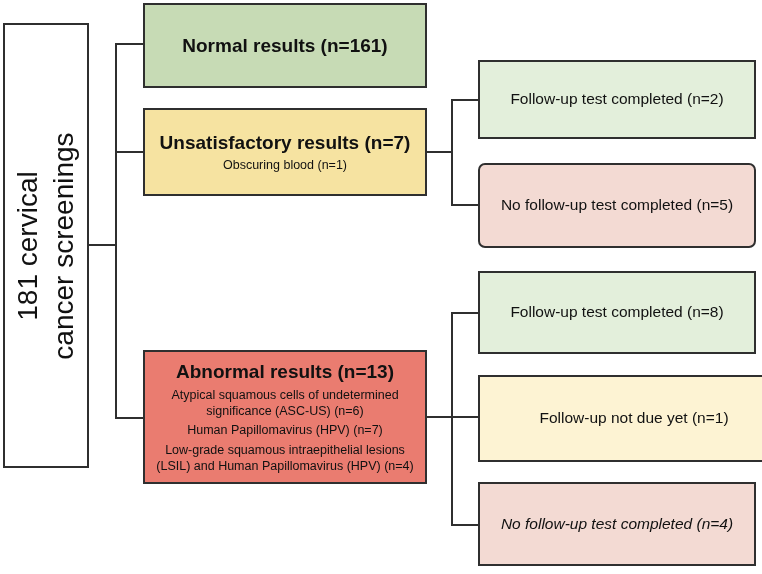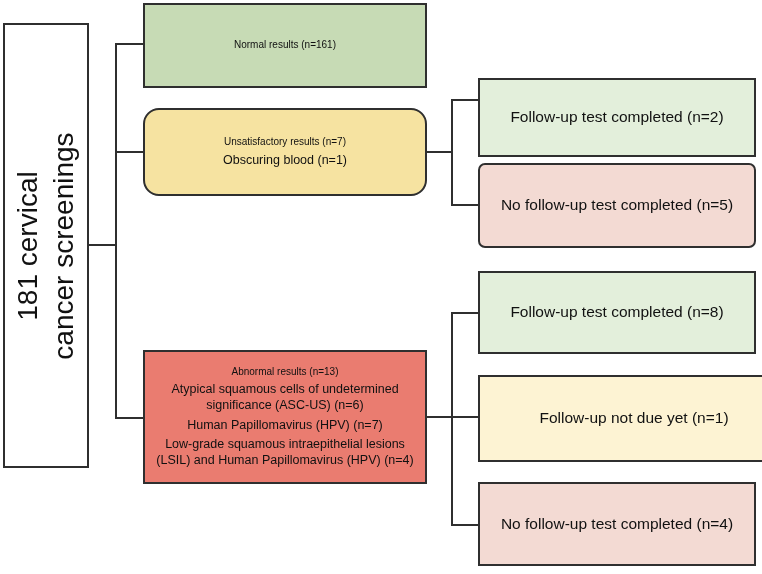--- a/index.html
+++ b/index.html
@@ -16,42 +16,42 @@
   body{
     width:762px;height:574px;position:relative;background:#ffffff;
     font-family:"Liberation Sans", sans-serif;color:var(--ink);
     overflow:hidden;
   }
   .box{
     position:absolute;box-sizing:border-box;border:2px solid var(--line);
     display:flex;flex-direction:column;align-items:center;justify-content:center;
     text-align:center;padding:4px 10px;
   }
-  .box .title{font-weight:normal;font-size:10px;line-height:1.25;}
+  .box .title{font-weight:bold;font-size:19px;line-height:1.25;}
   .box .sub{font-size:12.5px;line-height:1.3;margin-top:3px;}
   .leaf{font-size:15.5px;line-height:1.3;}
   .root-box{
     left:3px;top:23px;width:86px;height:445px;background:#ffffff;
     border-width:2.5px;padding:0;
   }
   .root-rotor{
     position:absolute;width:445px;height:86px;
     left:50%;top:50%;
     transform:translate(-50%,-50%) rotate(-90deg);
     display:flex;flex-direction:column;align-items:center;justify-content:center;
     font-size:28px;line-height:1.28;white-space:nowrap;
   }
   .normal-box{left:143px;top:3px;width:284px;height:85px;background:var(--green-mid);}
-  .unsat-box{left:143px;top:108px;width:284px;height:88px;background:var(--gold-mid);border-radius:16px;}
+  .unsat-box{left:143px;top:108px;width:284px;height:88px;background:var(--gold-mid);}
   .abn-box{left:143px;top:350px;width:284px;height:134px;background:var(--red-mid);align-items:center;}
-  .fu2-box{left:478px;top:60px;width:278px;height:79px;background:var(--green-light);margin-top:18px;}
+  .fu2-box{left:478px;top:60px;width:278px;height:79px;background:var(--green-light);}
   .nofu5-box{left:478px;top:163px;width:278px;height:85px;background:var(--red-light);border-radius:7px;}
   .fu8-box{left:478px;top:271px;width:278px;height:83px;background:var(--green-light);}
   .notdue-box{left:478px;top:375px;width:312px;height:87px;background:var(--gold-light);}
-  .nofu4-box{left:478px;top:482px;width:278px;height:84px;background:var(--red-light);}
+  .nofu4-box{left:478px;top:482px;width:278px;height:84px;background:var(--red-light);font-style:italic;}
   .line{position:absolute;background:var(--line);}
 </style>
 </head>
 <body>
 
 <div class="box root-box">
   <div class="root-rotor">
     <div>181 cervical</div>
     <div>cancer screenings</div>
   </div>

